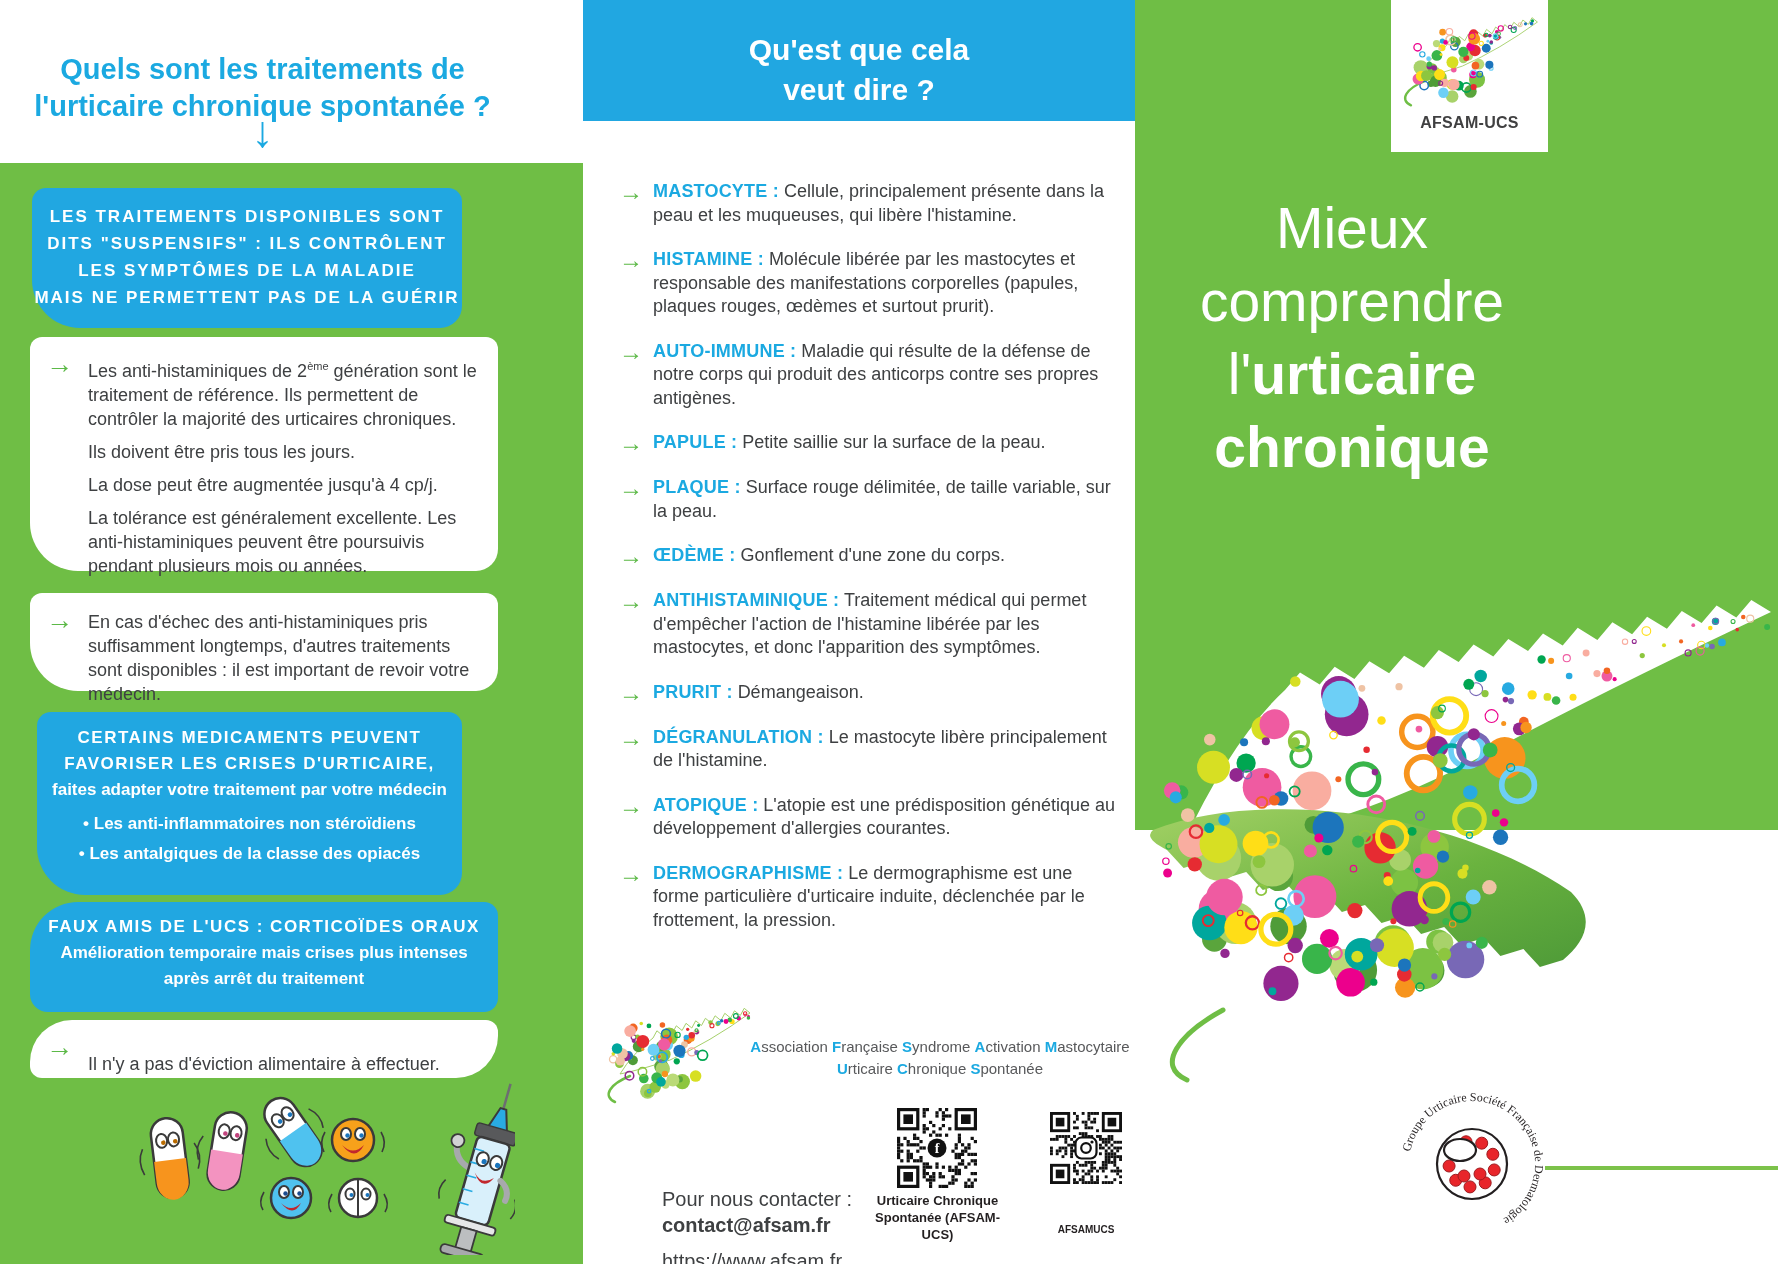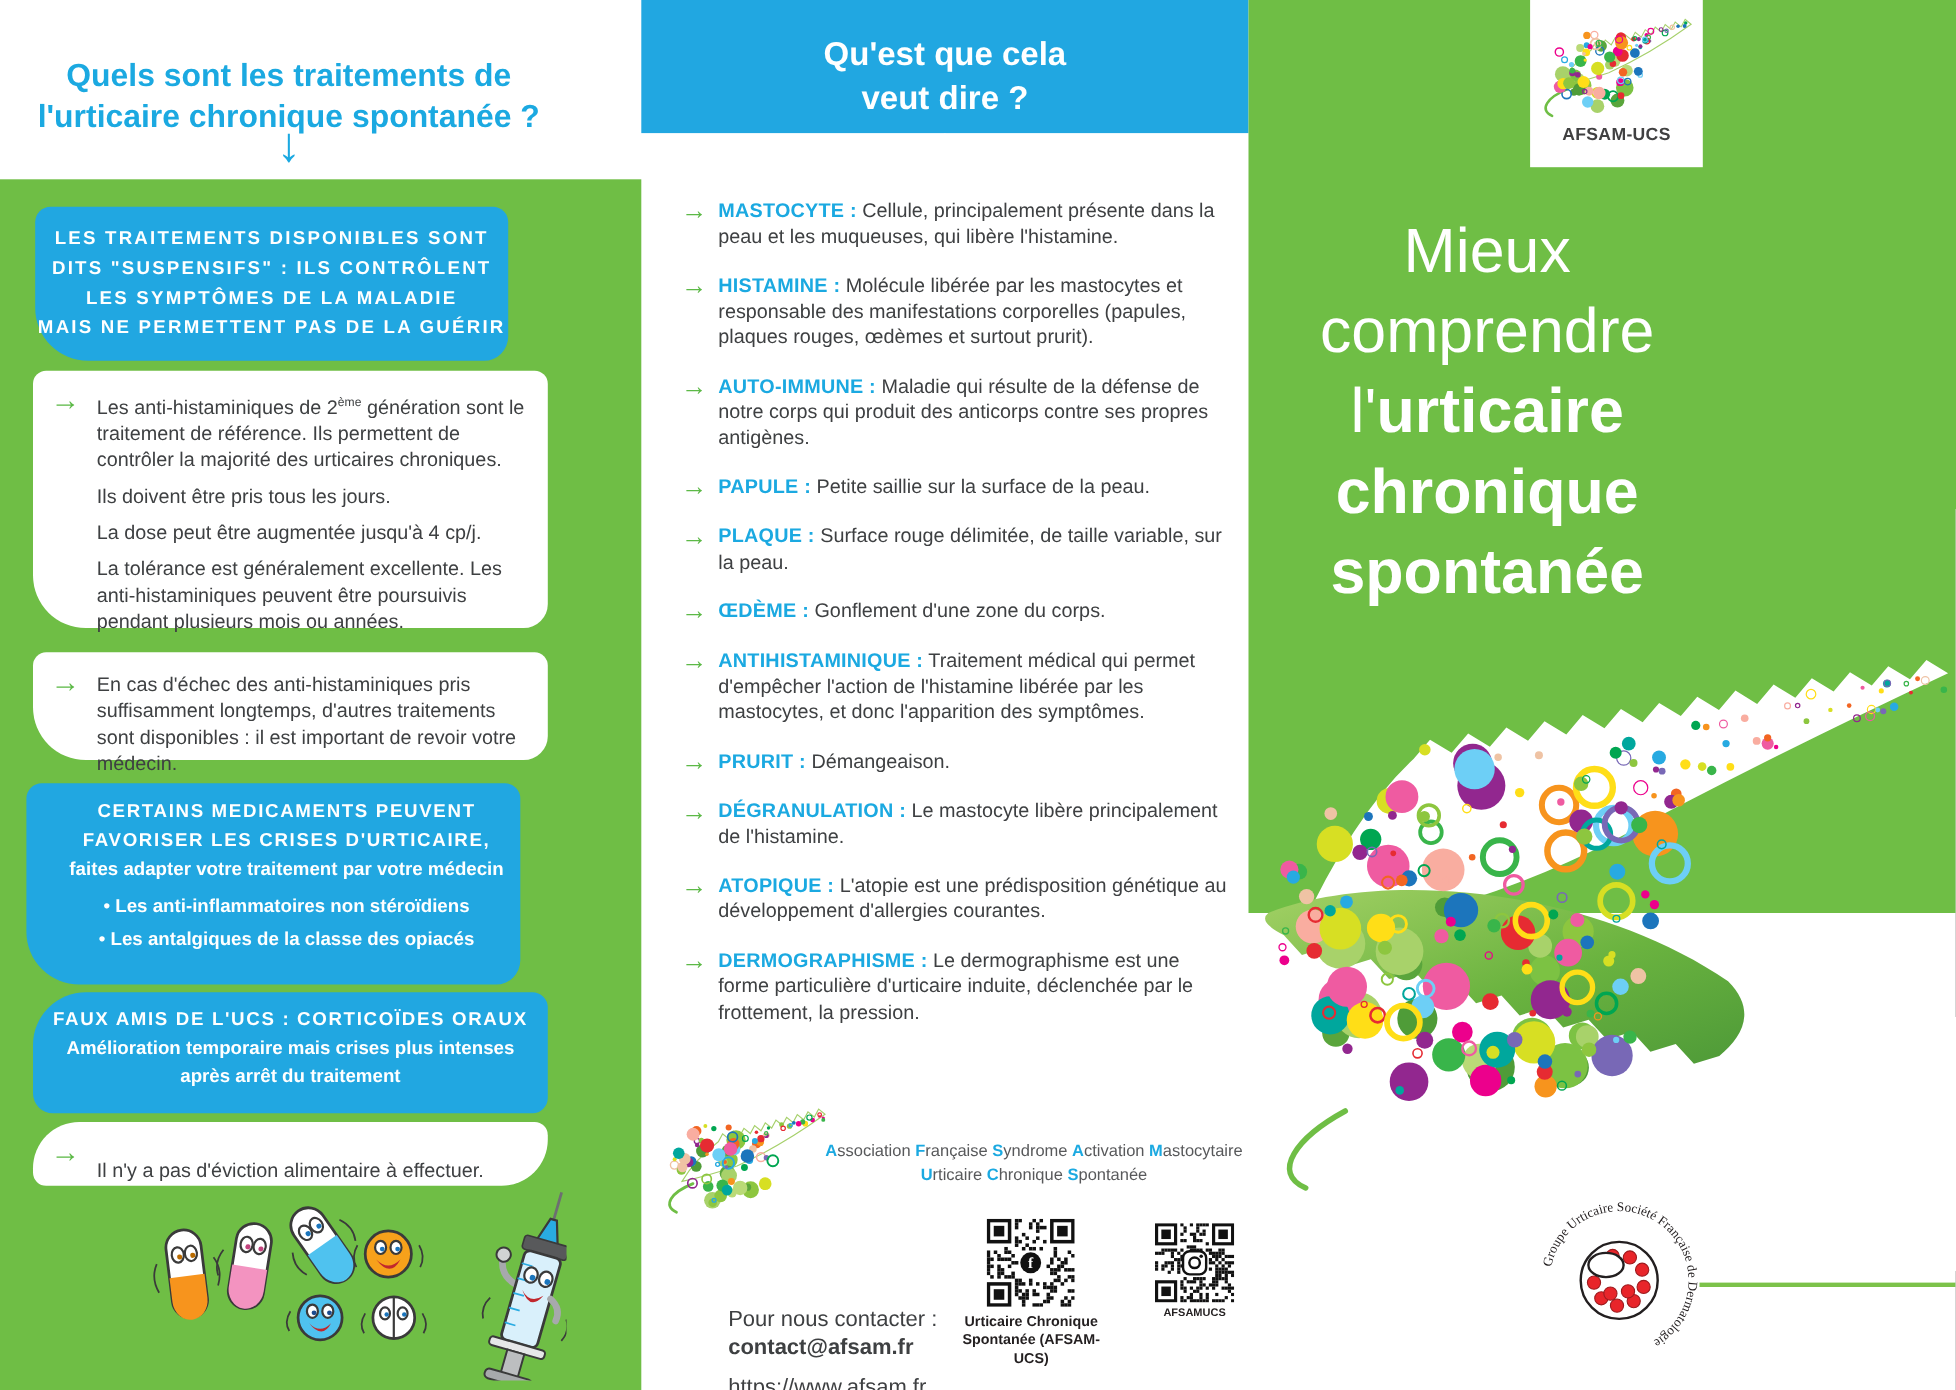--- a/index.html
+++ b/index.html
@@ -16,21 +16,21 @@
   .left-title{left:0;top:32px;width:525px;text-align:center;color:var(--blueTxt);
               font-size:29px;font-weight:700;line-height:37px;}
   .big-arrow{font-size:44px;font-weight:700;line-height:1;}
   .left-arrow{left:0;top:110px;width:525px;text-align:center;color:var(--blueTxt);}
 
   .bluebox{position:absolute;background:var(--blue);color:#fff;text-align:center;}
   .caps{font-weight:700;font-size:17px;letter-spacing:2px;line-height:27px;}
   .caps2{font-weight:700;font-size:17px;letter-spacing:1.5px;line-height:26px;}
   .bbold{font-weight:700;font-size:17px;line-height:26px;}
   .box-susp{left:32px;top:188px;width:430px;height:125px;padding-top:15px;border-radius:14px 14px 22px 48px;}
-  .box-med{left:24px;top:712px;width:425px;height:170px;padding-top:13px;border-radius:14px 14px 22px 48px;padding-left:24px;}
+  .box-med{left:37px;top:712px;width:425px;height:170px;padding-top:13px;border-radius:14px 14px 22px 48px;}
   .box-cort{left:30px;top:902px;width:468px;height:98px;padding-top:12px;border-radius:48px 14px 14px 18px;}
   .box-med ul{list-style:none;margin:6px 0 0;padding:0;}
   .box-med li{font-weight:700;font-size:17px;line-height:30px;}
   .box-med li::before{content:"• ";}
 
   .whitebox{position:absolute;background:#fff;color:var(--dark);border-radius:12px 12px 22px 48px;}
   .wb-arrow{position:absolute;left:16px;top:14px;color:var(--arrowG);font-size:27px;font-weight:700;line-height:1;}
   .wb-text{padding:17px 12px 0 58px;font-size:18px;line-height:24px;}
   .wb-text p{margin:0 0 9px;}
   .box-anti{left:30px;top:337px;width:468px;height:234px;}
@@ -54,21 +54,21 @@
   .leaf-mid{left:598px;top:998px;width:160px;height:110px;}
   .assoc{left:750px;top:1036px;width:380px;text-align:center;font-size:15px;line-height:22px;color:var(--gray);}
   .assoc .init{color:var(--blueTxt);font-weight:700;}
   .contact{left:662px;top:1146px;font-size:20px;line-height:26px;}
   .contact .lbl{font-weight:400;margin-top:40px;}
   .contact .eml{font-weight:700;}
   .contact .url{font-weight:400;display:inline-block;margin-top:10px;}
   .qr1{left:897px;top:1108px;width:80px;height:80px;}
   .qr1-label{left:860px;top:1192px;width:155px;text-align:center;font-size:13px;font-weight:700;line-height:17px;color:#231f20;}
   .qr2{left:1050px;top:1112px;width:72px;height:72px;}
-  .qr2-label{left:1050px;top:1188px;width:72px;text-align:center;font-size:10px;font-weight:700;color:#231f20;}
+  .qr2-label{left:1050px;top:1224px;width:72px;text-align:center;font-size:10px;font-weight:700;color:#231f20;}
 
   
   .green-right{left:1135px;top:0;width:643px;height:830px;background:var(--green);}
   .logo-box{left:1391px;top:0;width:157px;height:152px;background:#fff;text-align:center;}
   .leaf-logo{left:1395px;top:8px;width:150px;height:103px;}
   .logo-text{left:1391px;top:114px;width:157px;text-align:center;font-size:16px;font-weight:700;
              color:#404041;letter-spacing:.3px;}
   .right-title{left:1140px;top:192px;width:424px;text-align:center;color:#fff;font-size:57px;line-height:73px;}
   .tl{font-weight:400;}
   .tb{font-weight:700;}
@@ -808,21 +808,20 @@
       <circle cx="99.11601481932409" cy="35.42422108999799" r="1.5665968975866598" fill="#6dcff6"></circle>
       <circle cx="145.68333351925935" cy="16.663205213298298" r="1.9473191747818235" fill="#1c75bc"></circle>
     </svg>
   <div class="abs logo-text">AFSAM-UCS</div>
 
   <div class="abs right-title">
     <span class="tl">Mieux</span><br>
     <span class="tl">comprendre</span><br>
     <span class="tl">l'</span><span class="tb">urticaire</span><br>
     <span class="tb">chronique</span><br>
-    <span class="tb">spontanée</span>
   </div>
 
   <svg id="bigleaf" class="abs bigleaf" viewBox="0 0 643 724">
     <defs>
       <linearGradient id="lg" x1="0" y1="0" x2="1" y2="1">
         <stop offset="0" stop-color="#a3d165"></stop>
           <stop offset="0.55" stop-color="#6ab33f"></stop>
           <stop offset="1" stop-color="#4e9a38"></stop>
       </linearGradient>
     </defs>

